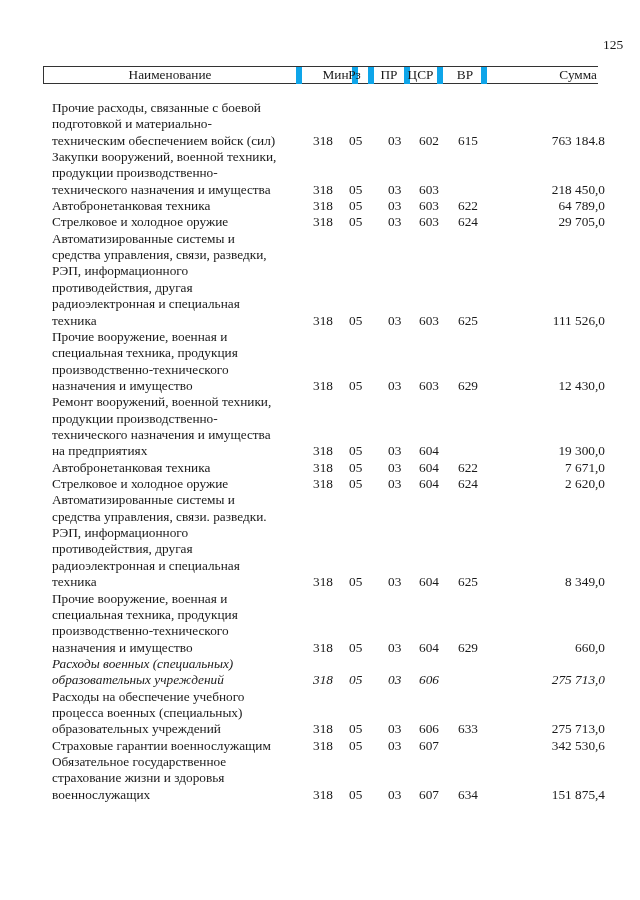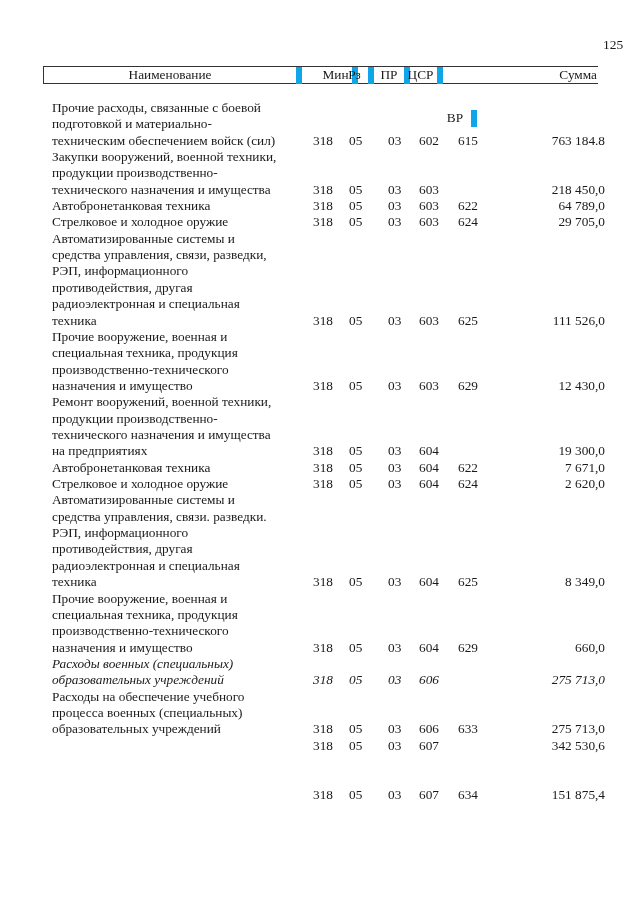--- a/index.html
+++ b/index.html
@@ -20,21 +20,21 @@
     .header .hcell {
       position: absolute; top: 0; height: 17px; line-height: 16px;
       text-align: center; box-sizing: border-box;
     }
     .header .hcell.sep { border-right: 6px solid #0ea5e9; }
     .h-name { left: 0; width: 258px; }
     .h-min { left: 275px; width: 39px; }
     .h-rz { left: 297px; width: 33px; }
     .h-pr { left: 330px; width: 36px; }
     .h-csr { left: 360px; width: 39px; }
-    .h-vr { left: 395px; width: 38px; margin-top: 43px; }
+    .h-vr { left: 405px; width: 38px; }
     .h-sum { left: 443px; width: 112px; text-align: right !important; padding-right: 2px; }
 
     .rows { position: absolute; left: 0; top: 0; width: 640px; }
     .row {
       position: absolute; left: 0; width: 640px; padding-left: 8px;
     }
     .row .name {
       position: absolute; left: 52px; width: 250px; line-height: 16.35px;
       white-space: pre-line;
     }
@@ -201,28 +201,32 @@
 процесса военных (специальных)
 образовательных учреждений</div>
       <div class="num c-min">318</div>
       <div class="num c-rz">05</div>
       <div class="num c-pr">03</div>
       <div class="num c-csr">606</div>
       <div class="num c-vr">633</div>
       <div class="num c-sum">275 713,0</div>
     </div>
     <div class="row" style="top: 737.65px; height: 16.35px;">
+      <div class="name">Страховые гарантии военнослужащим</div>
       <div class="num c-min">318</div>
       <div class="num c-rz">05</div>
       <div class="num c-pr">03</div>
       <div class="num c-csr">607</div>
       <div class="num c-vr"></div>
       <div class="num c-sum">342 530,6</div>
     </div>
     <div class="row" style="top: 754px; height: 49.05px;">
+      <div class="name">Обязательное государственное
+страхование жизни и здоровья
+военнослужащих</div>
       <div class="num c-min">318</div>
       <div class="num c-rz">05</div>
       <div class="num c-pr">03</div>
       <div class="num c-csr">607</div>
       <div class="num c-vr">634</div>
       <div class="num c-sum">151 875,4</div>
     </div>
   </div>
 
 </body></html>

